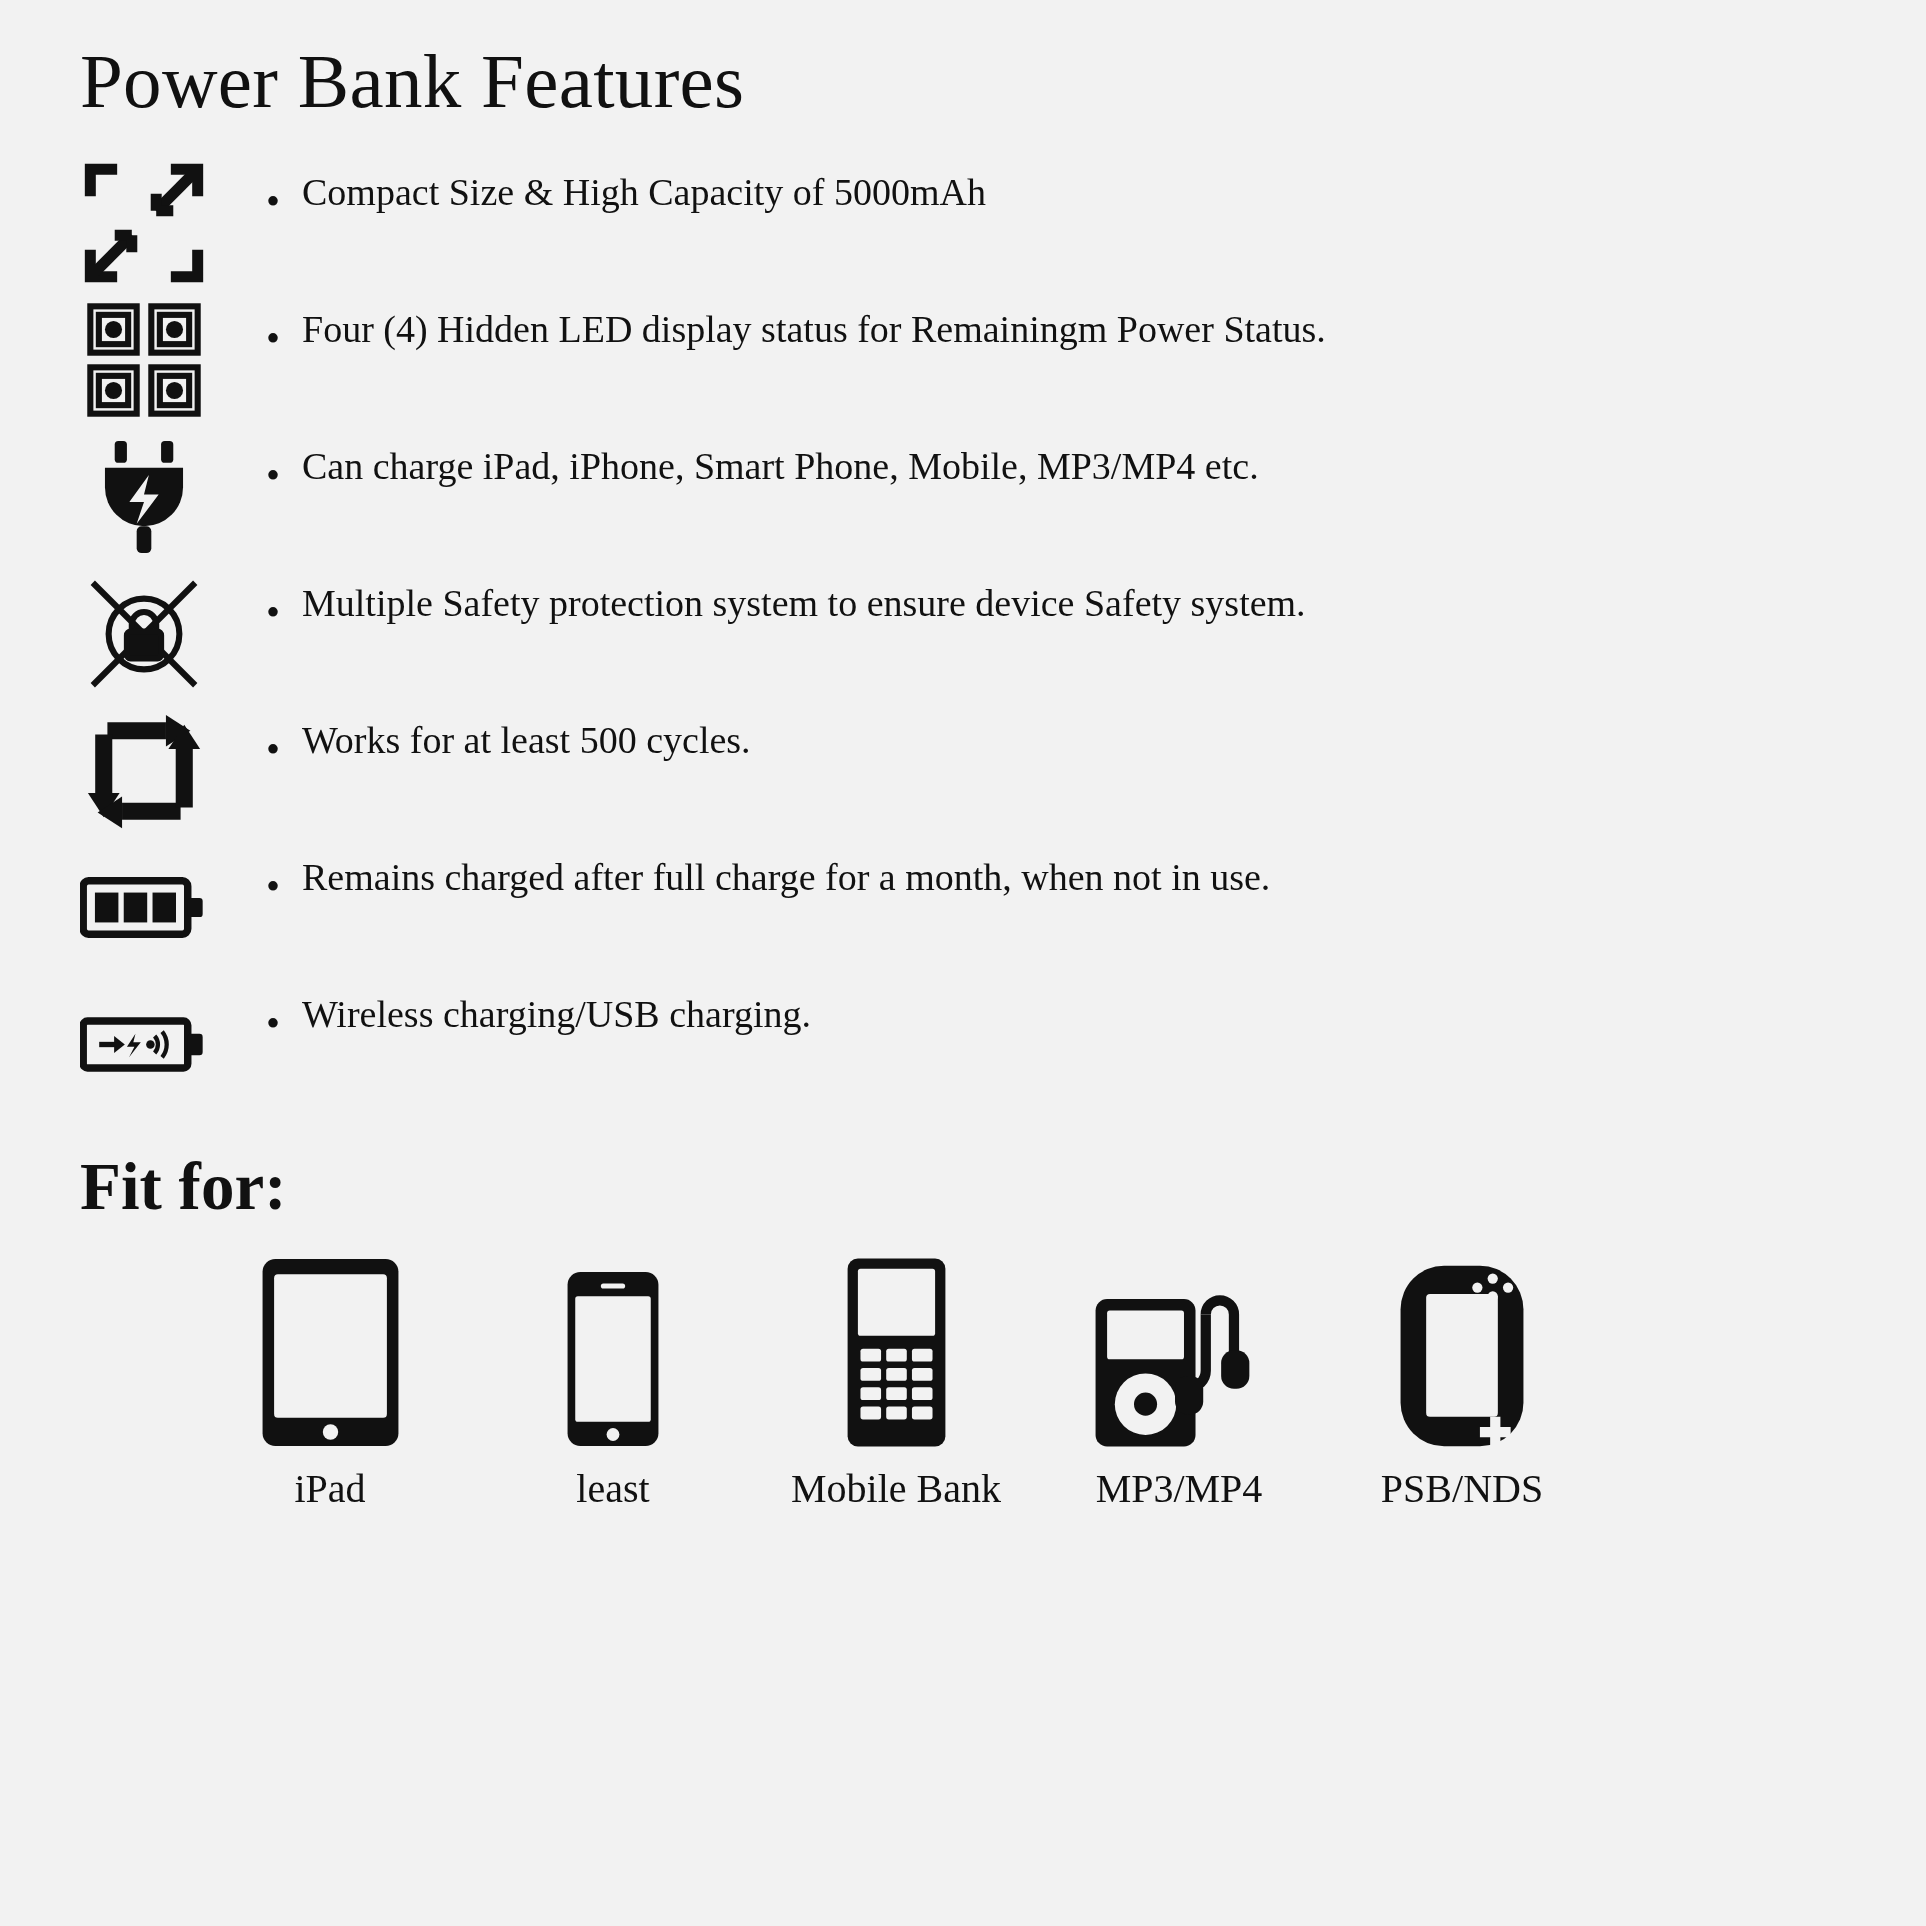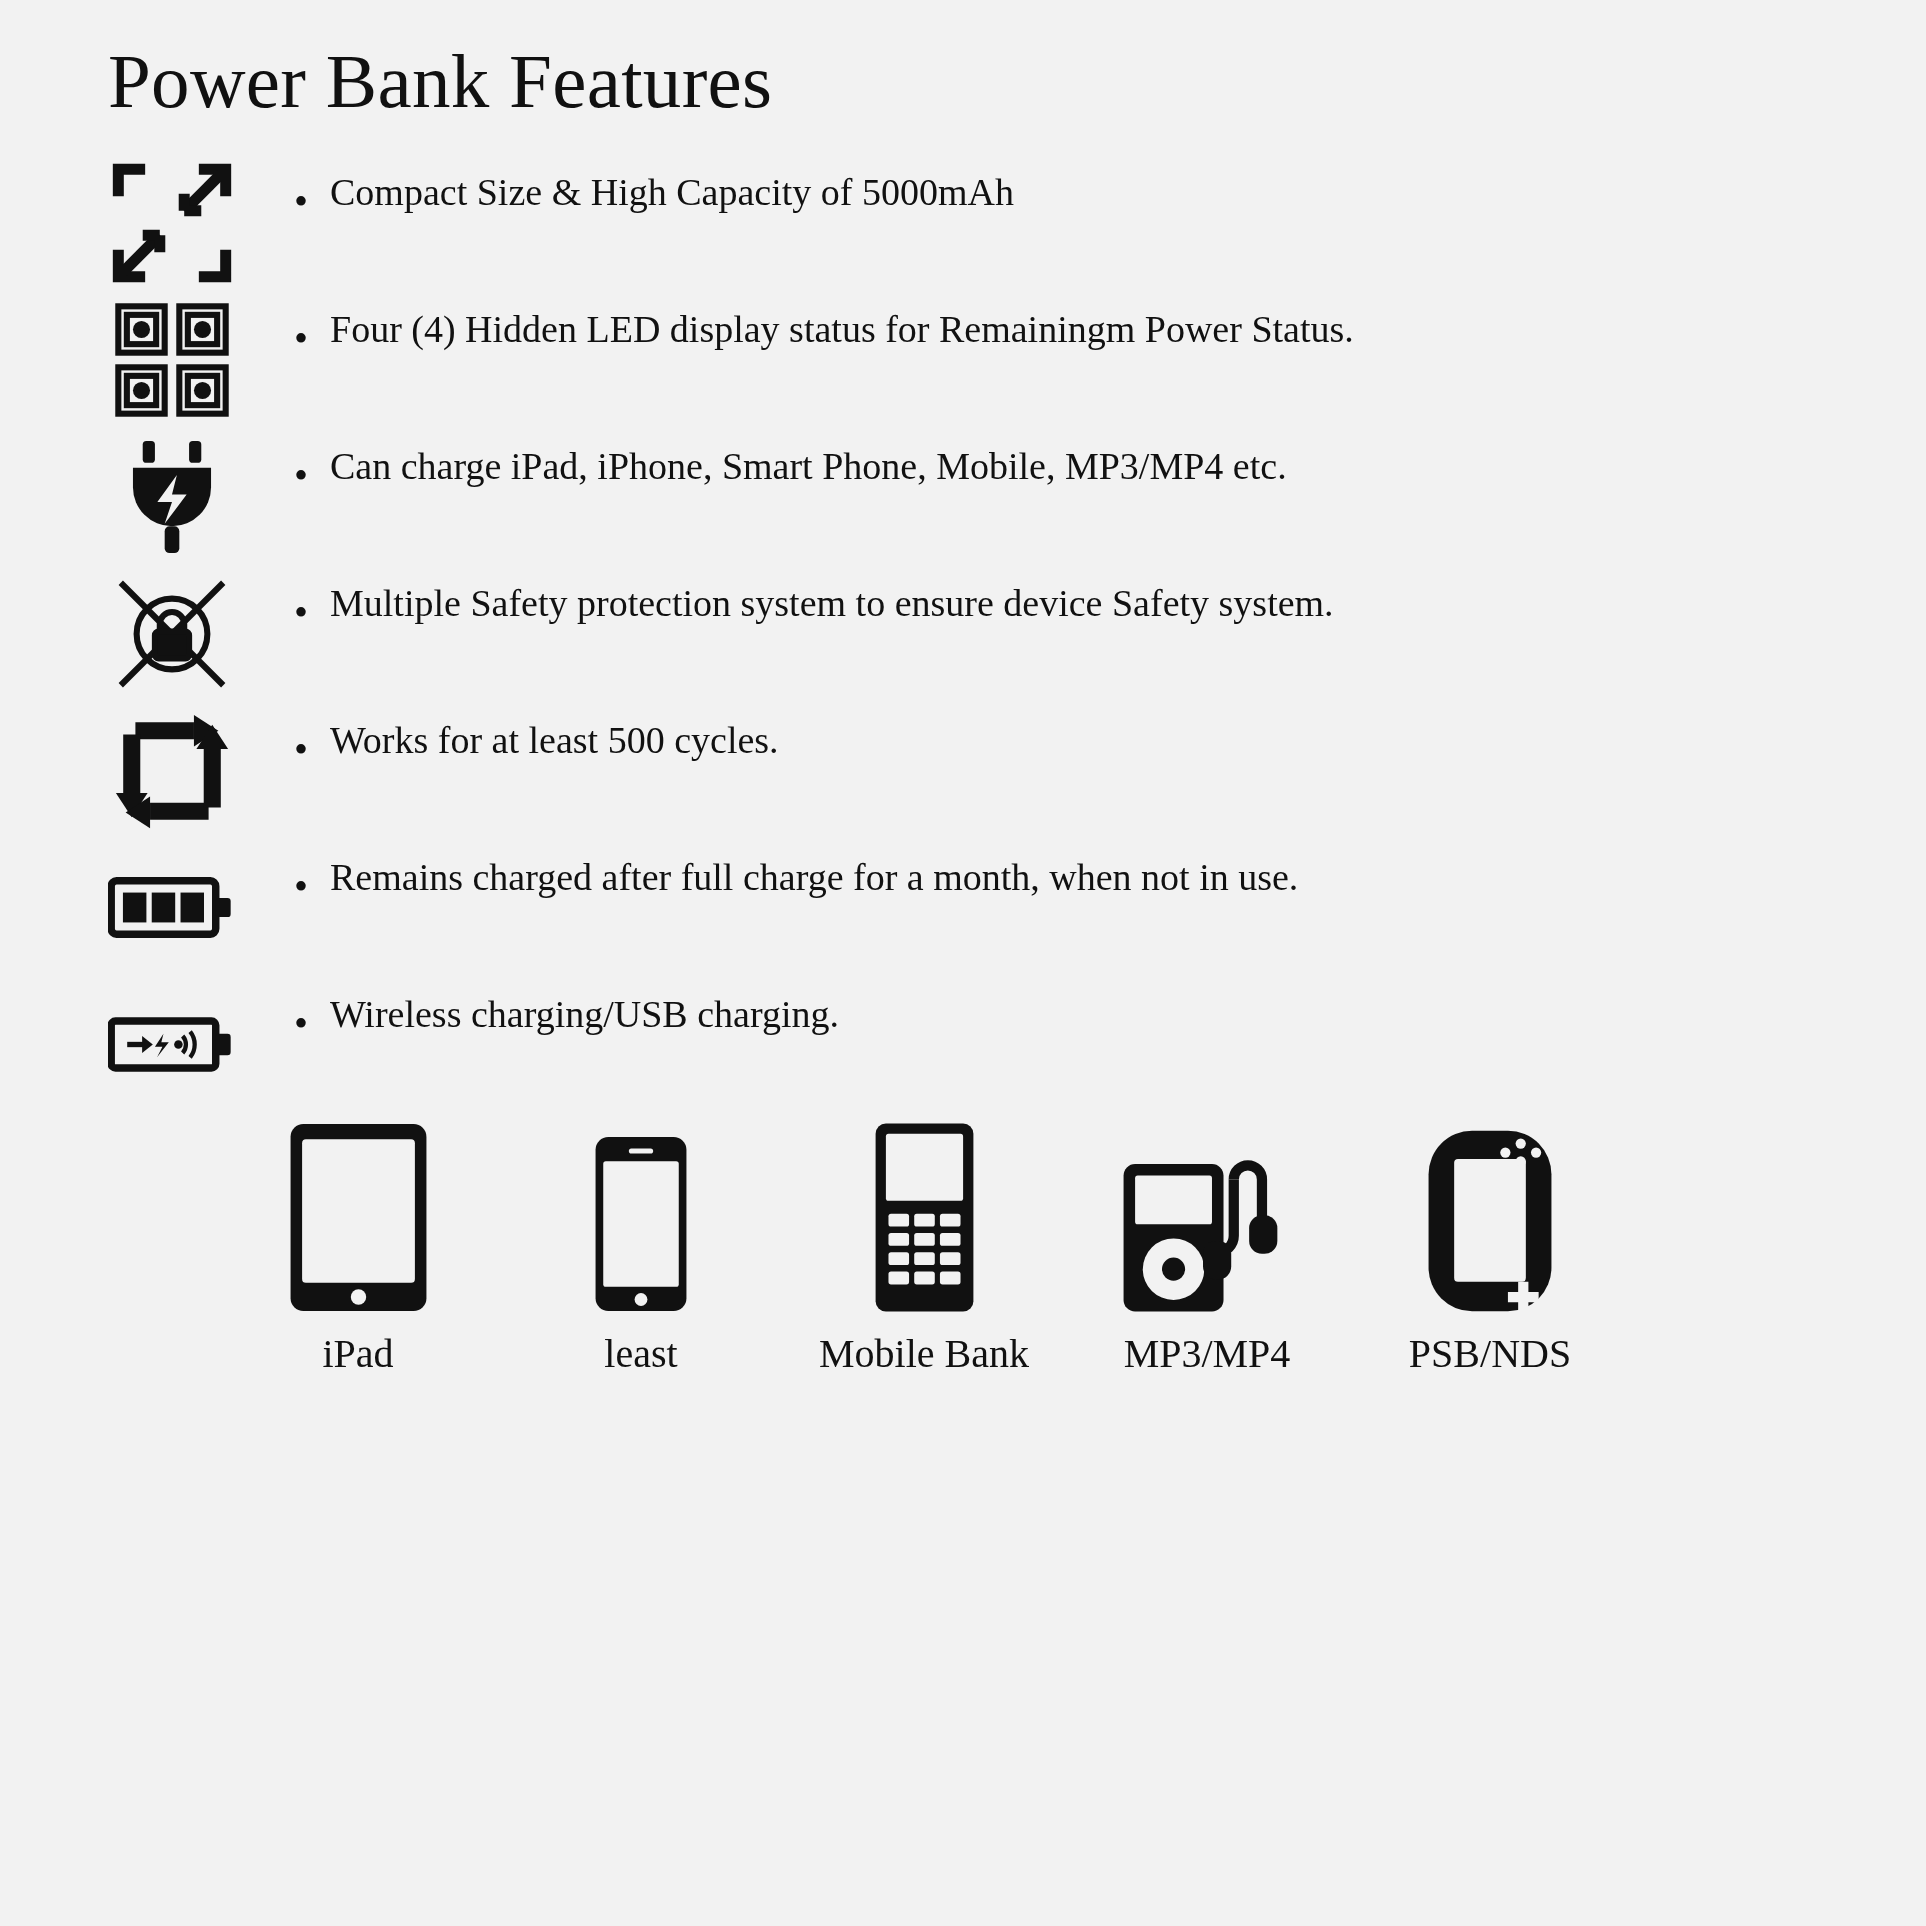--- a/index.html
+++ b/index.html
@@ -12,21 +12,21 @@
     background: #f2f2f2;
     font-family: "Liberation Serif", serif;
     color: #111111;
     overflow: hidden;
   }
   .page {
     position: relative;
     width: 1926px;
     height: 1926px;
     box-sizing: border-box;
-    padding: 26px 64px 0 108px;
+    padding: 26px 64px 0 80px;
   }
   .title {
     font-size: 77px;
     line-height: 1.1;
     font-weight: 400;
     margin: 13px 0 26px 0;
     letter-spacing: 0.3px;
   }
   .features {
     display: flex;
@@ -252,20 +252,21 @@
         </div>
       </div>
       <div class="text-cell">
         <span class="bullet">•</span>
         <span class="feature-text">Wireless charging/USB charging.</span>
       </div>
     </div>
 
   </div>
 
+  <h2 class="fit-title">Fit for:</h2>
 
   <div class="devices">
 
     <div class="device">
       <div class="device-icon">
         <svg width="141" height="193" viewBox="0 0 110 150">
           <rect x="2" y="2" width="106" height="146" rx="10" fill="#111"></rect>
           <rect x="11" y="14" width="88" height="112" rx="3" fill="#f2f2f2"></rect>
           <circle cx="55" cy="137" r="6" fill="#f2f2f2"></circle>
         </svg>

